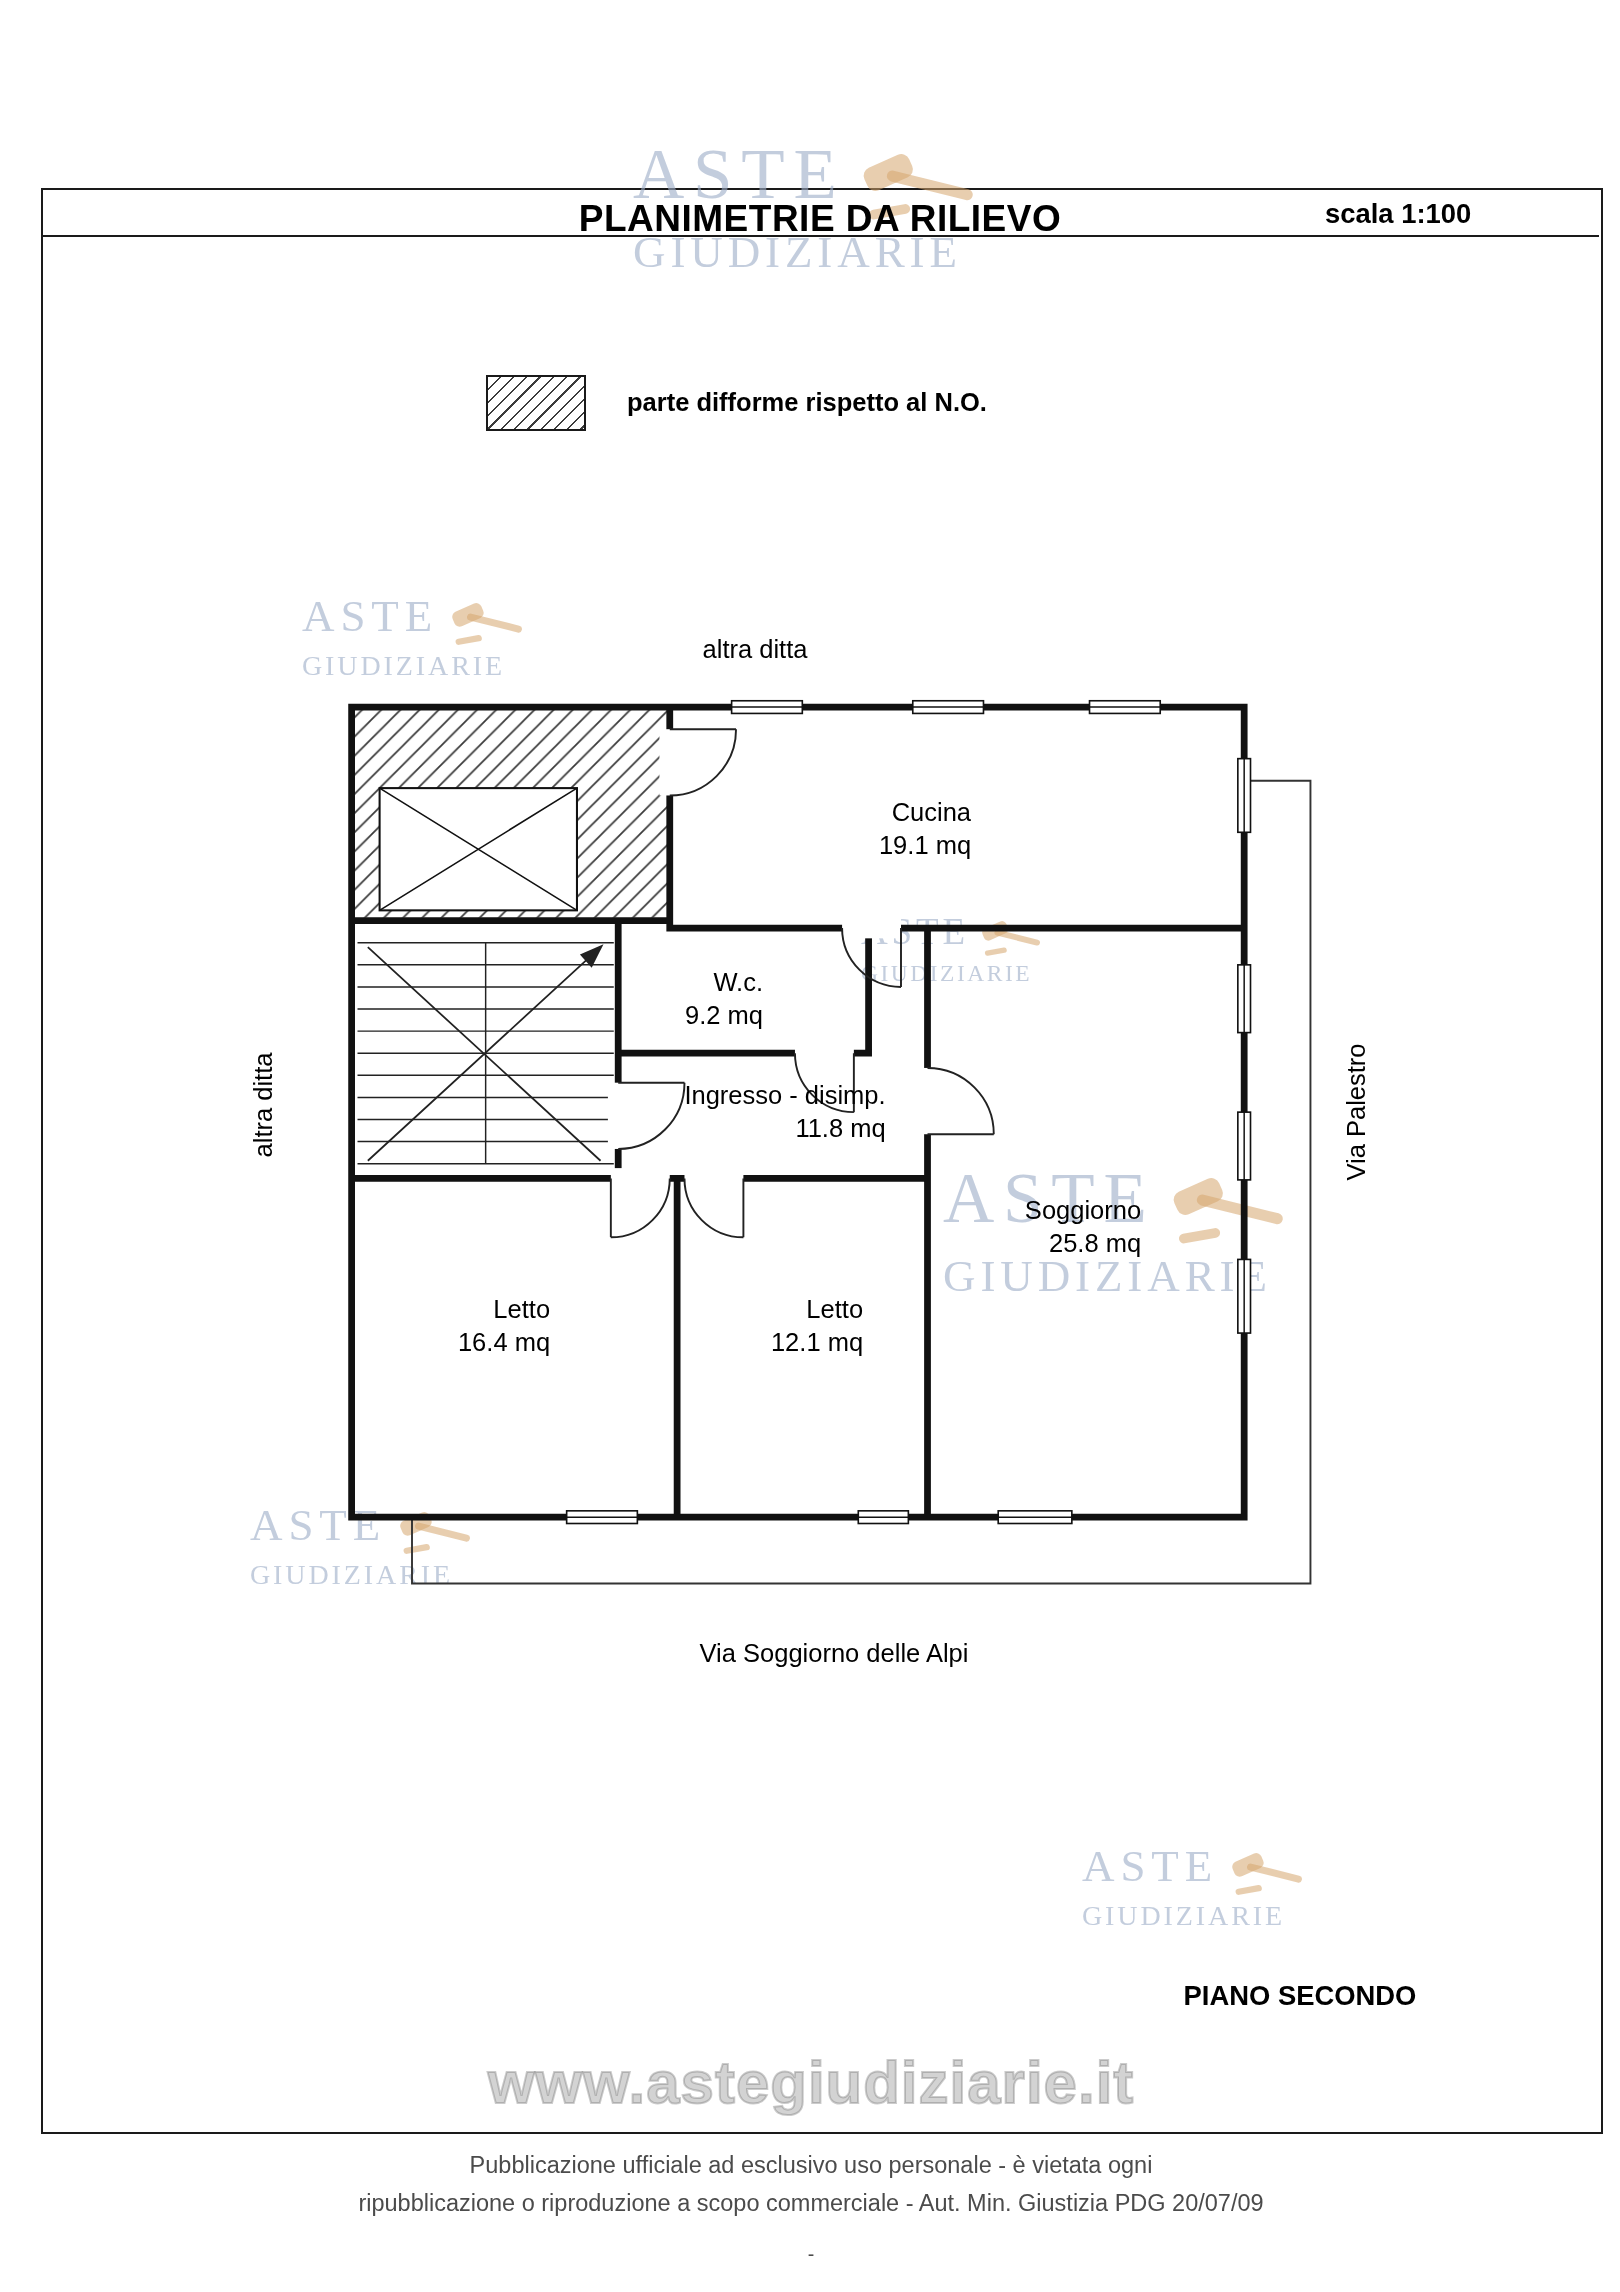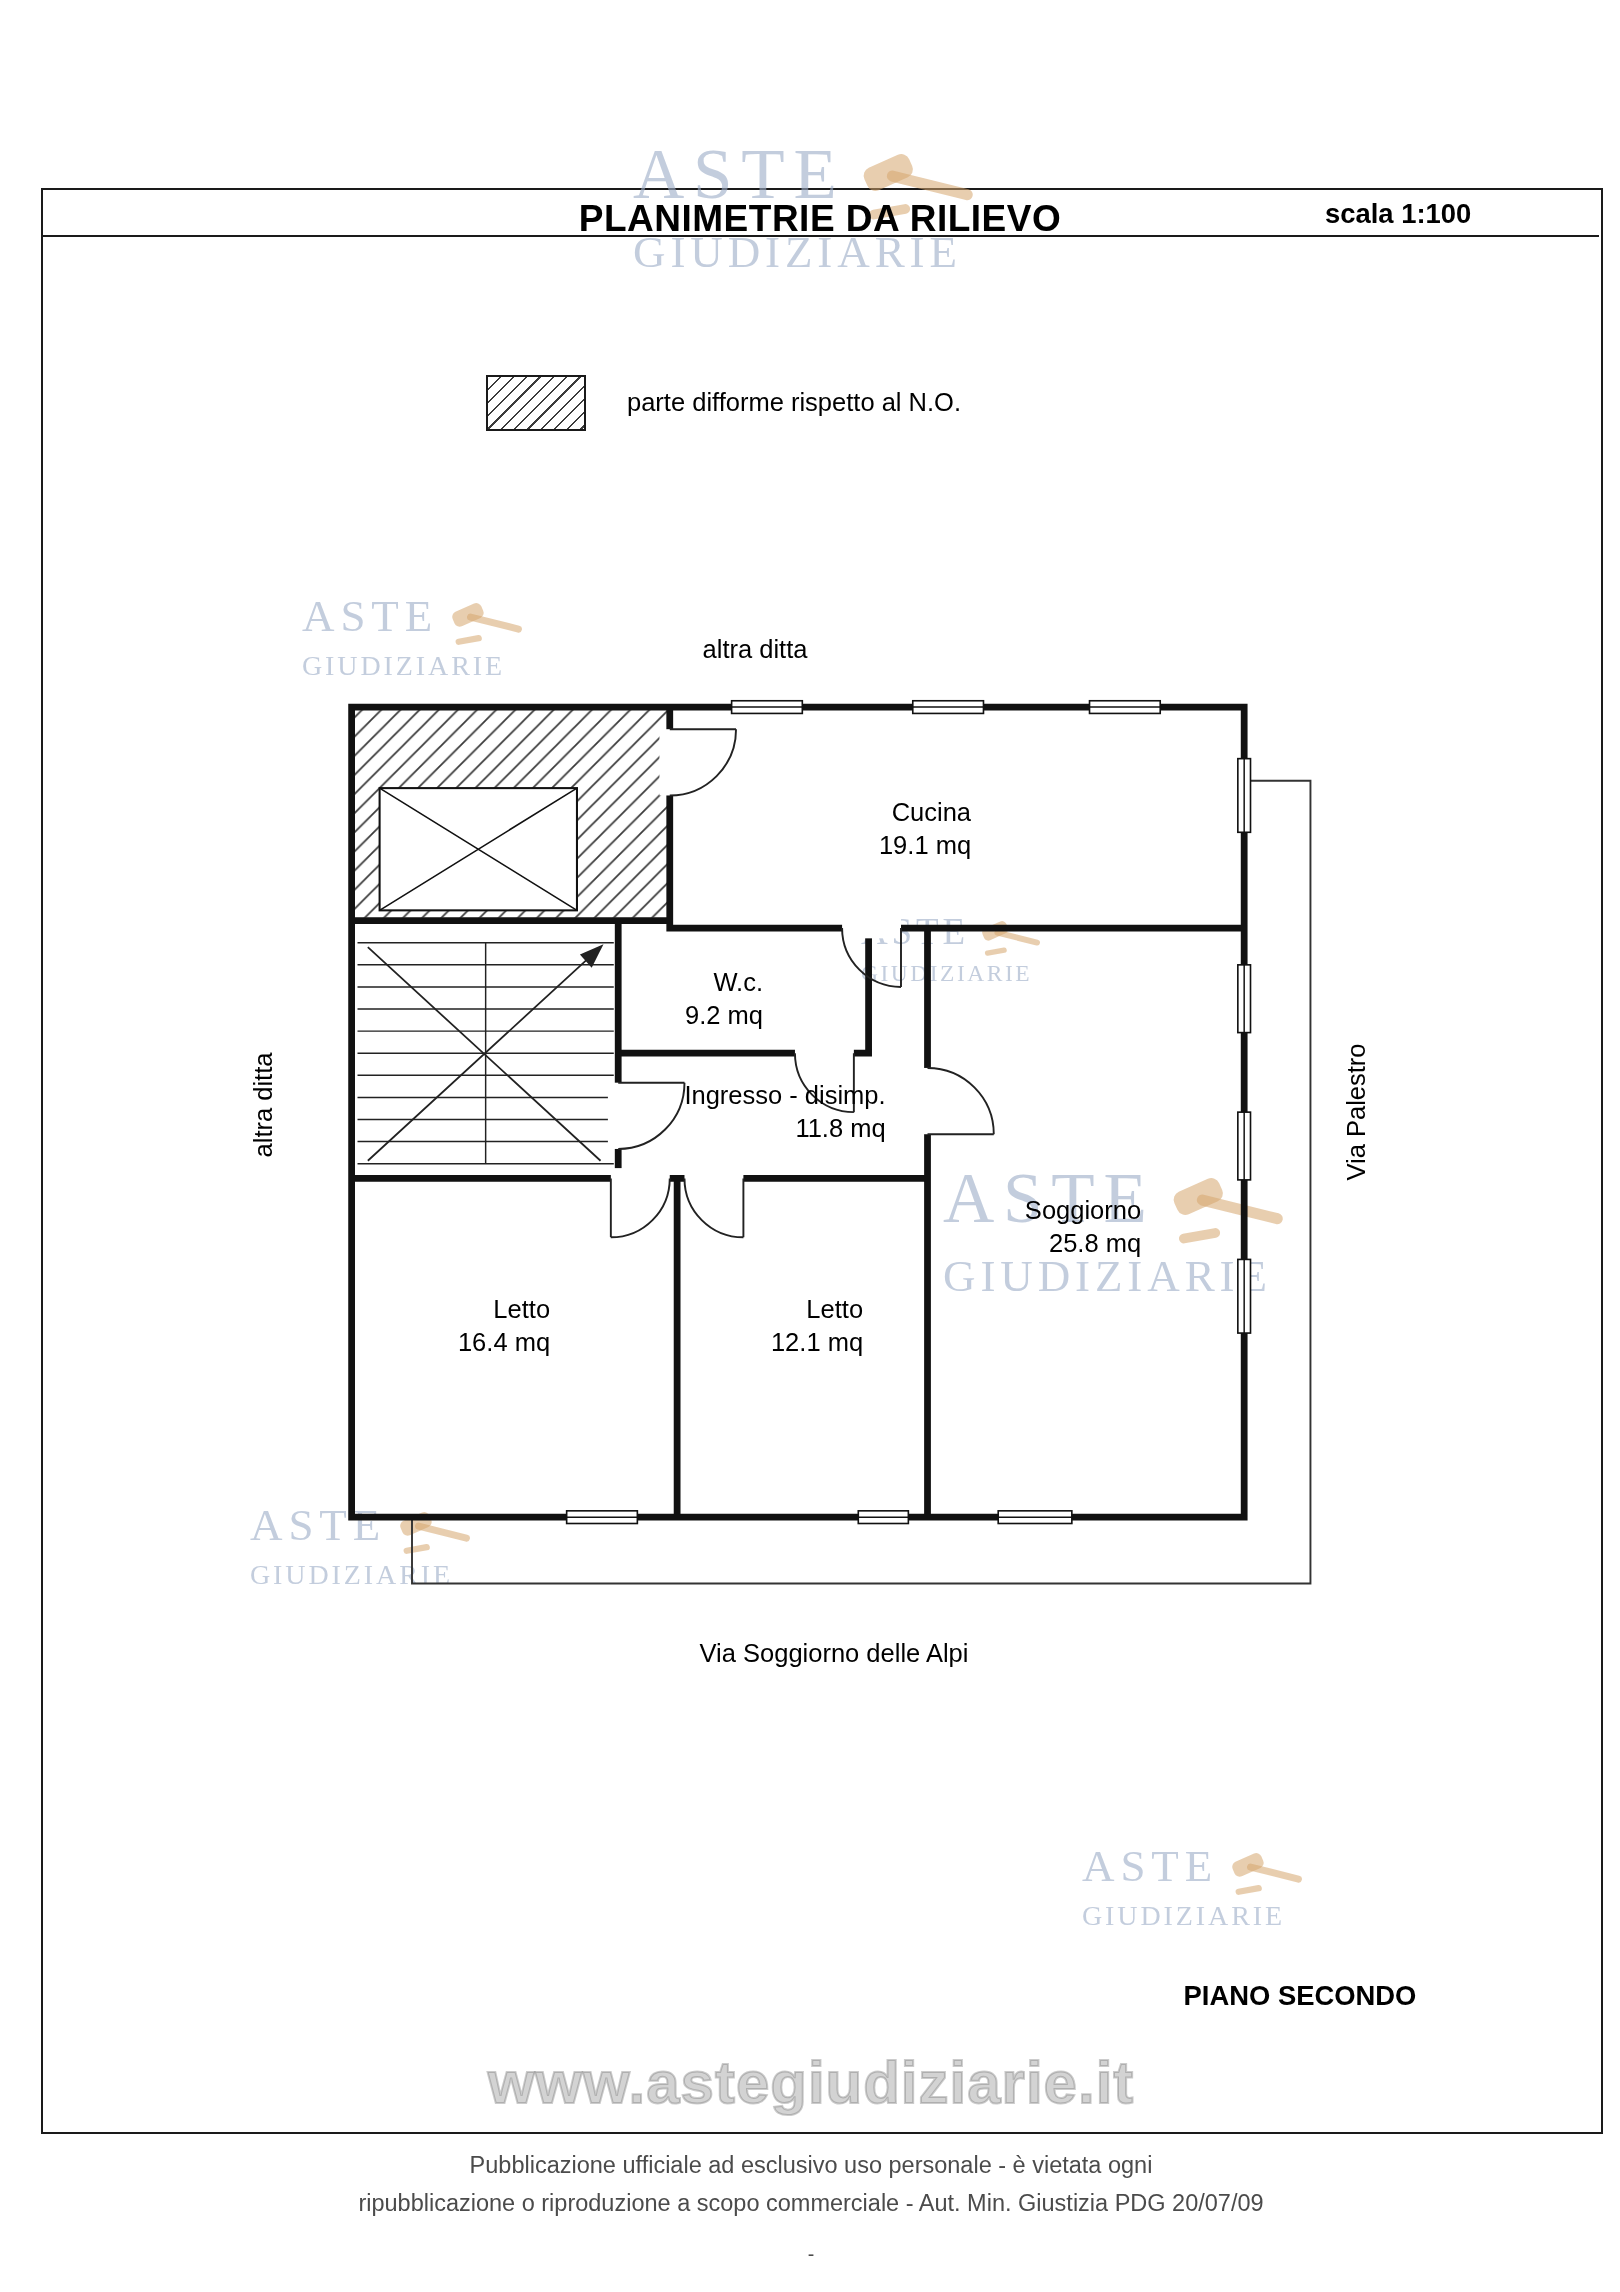--- a/index.html
+++ b/index.html
@@ -5,21 +5,21 @@
   html,body{margin:0;padding:0}
   body{width:1620px;height:2293px;position:relative;background:#fff;
        font-family:"Liberation Sans",sans-serif;color:#000;overflow:hidden}
   .abs{position:absolute}
   .frame{left:41px;top:188px;width:1558px;height:1942px;border:2.5px solid #1a1a1a;z-index:0}
   .header-sep{left:41px;top:235px;width:1558px;border-top:2.5px solid #1a1a1a;z-index:0}
   .page-title{top:198px;left:820px;transform:translateX(-50%);font-size:37px;font-weight:bold;letter-spacing:0.5px;z-index:3;white-space:nowrap}
   .page-scale{top:198px;left:1325px;font-size:27.4px;font-weight:bold;z-index:3;white-space:nowrap}
   .legend-box{left:486px;top:375px;width:96px;height:52px;border:2px solid #1a1a1a;
       background:repeating-linear-gradient(135deg,rgba(0,0,0,0) 0 7.8px,#3c3c3c 7.8px 9.4px);z-index:2}
-  .legend-label{left:627px;top:388px;font-size:25.5px;font-weight:normal;z-index:3;white-space:nowrap}
+  .legend-label{left:627px;top:388px;font-size:25.5px;font-weight:bold;z-index:3;white-space:nowrap}
   .ctx-label{font-size:25.5px;z-index:3;white-space:nowrap}
   .room-label{font-size:25.5px;line-height:1.3;text-align:right;transform:translate(-50%,-50%);white-space:nowrap;z-index:3}
   .floor-label{left:1300px;top:1996px;transform:translate(-50%,-50%);font-size:27.4px;font-weight:bold;z-index:3;white-space:nowrap}
   .plan-svg{left:331px;top:626px;width:1031px;height:987px;z-index:2}
 
   .wm{z-index:1;font-family:"Liberation Serif",serif;color:rgba(158,175,200,.62);line-height:1.05}
   .wm-row{display:flex;align-items:flex-start;gap:8px}
   .wm-lg .wm-aste{font-size:71px;letter-spacing:8.8px}
   .wm-lg .wm-giud{font-size:45px;letter-spacing:4.9px}
   .wm-lg .wm-gavel{width:147px;height:86px;margin-top:5.9px}

